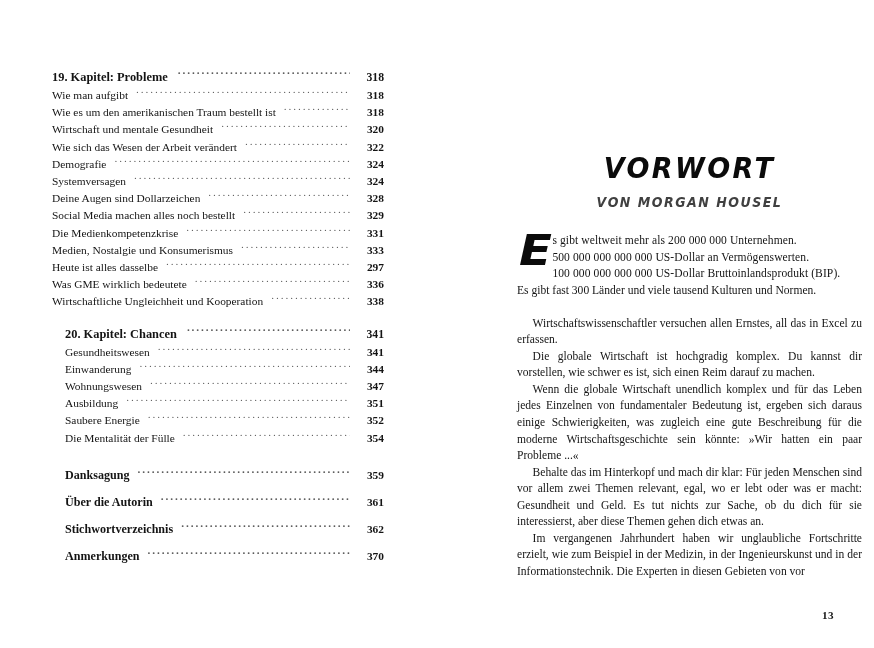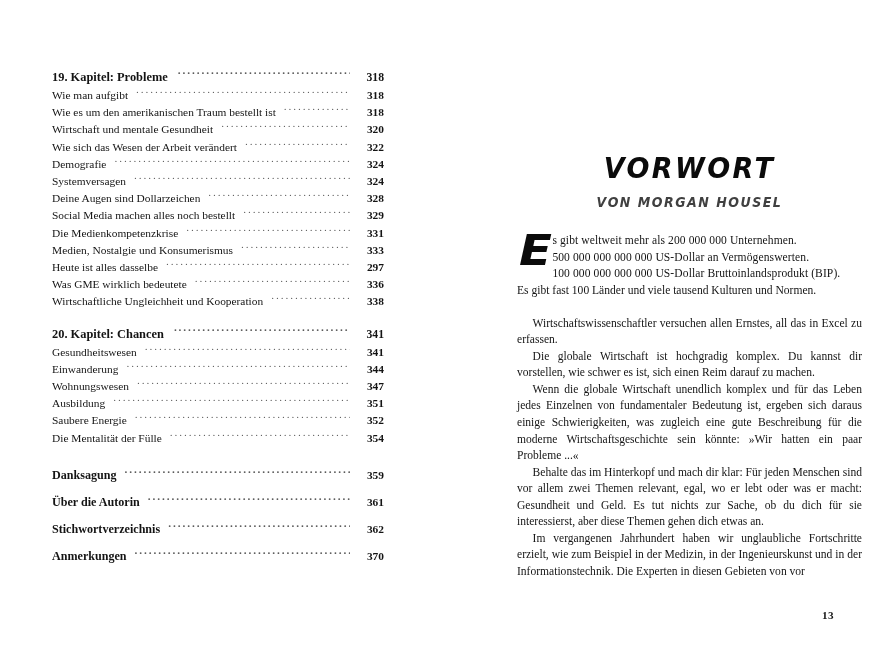--- a/index.html
+++ b/index.html
@@ -34,21 +34,21 @@
 
   
   .toc {
     position: absolute;
     left: 52px;
     top: 68px;
     width: 332px;
   }
 
   .toc-group { margin-bottom: 0; }
-  .toc-group + .toc-group { margin-top: 13px; }
+  .toc-group + .toc-group { margin-top: 13px; margin-left: 13px; }
 
   .toc-row {
     display: flex;
     align-items: baseline;
     width: 100%;
     font-size: 11.4px;
     line-height: 17.2px;
     white-space: nowrap;
   }
 
@@ -342,21 +342,21 @@
 
       <div class="fore-subtitle">VON MORGAN HOUSEL</div>
 
       <div class="fore-body">
 
         <div class="opening">
           <span class="dropcap">E</span>
           <span class="l l1 nums">s gibt weltweit mehr als 200 000 000 Unternehmen.</span>
           <span class="l l2 nums">500 000 000 000 000 US-Dollar an Vermögenswerten.</span>
           <span class="l l3 nums">100 000 000 000 000 US-Dollar Bruttoinlandsprodukt (BIP).</span>
-          <span class="l l4">Es gibt fast 100 Länder und viele tausend Kulturen und Normen.</span>
+          <span class="l l4">Es gibt fast 300 Länder und viele tausend Kulturen und Normen.</span>
         </div>
 
         <div class="gap"></div>
 
         <p class="indent">Wirtschaftswissenschaftler versuchen allen Ernstes, all das in Excel zu erfassen.</p>
         <p class="indent">Die globale Wirtschaft ist hochgradig komplex. Du kannst dir vorstellen, wie schwer es ist, sich einen Reim darauf zu machen.</p>
         <p class="indent">Wenn die globale Wirtschaft unendlich komplex und für das Leben jedes Einzelnen von fundamentaler Bedeutung ist, ergeben sich daraus einige Schwierigkeiten, was zugleich eine gute Beschreibung für die moderne Wirtschaftsgeschichte sein könnte: »Wir hatten ein paar Probleme ...«</p>
         <p class="indent">Behalte das im Hinterkopf und mach dir klar: Für jeden Menschen sind vor allem zwei Themen relevant, egal, wo er lebt oder was er macht: Gesundheit und Geld. Es tut nichts zur Sache, ob du dich für sie interessierst, aber diese Themen gehen dich etwas an.</p>
         <p class="indent">Im vergangenen Jahrhundert haben wir unglaubliche Fortschritte erzielt, wie zum Beispiel in der Medizin, in der Ingenieurskunst und in der Informationstechnik. Die Experten in diesen Gebieten von vor</p>
       </div>

